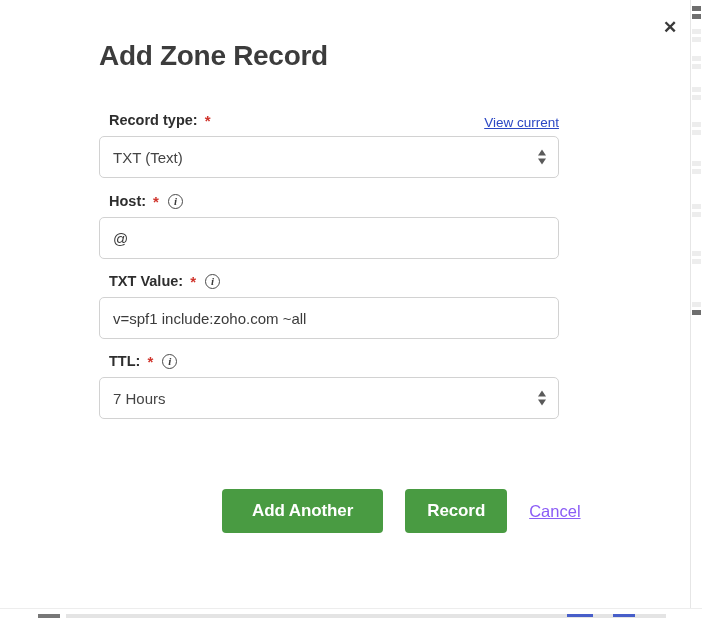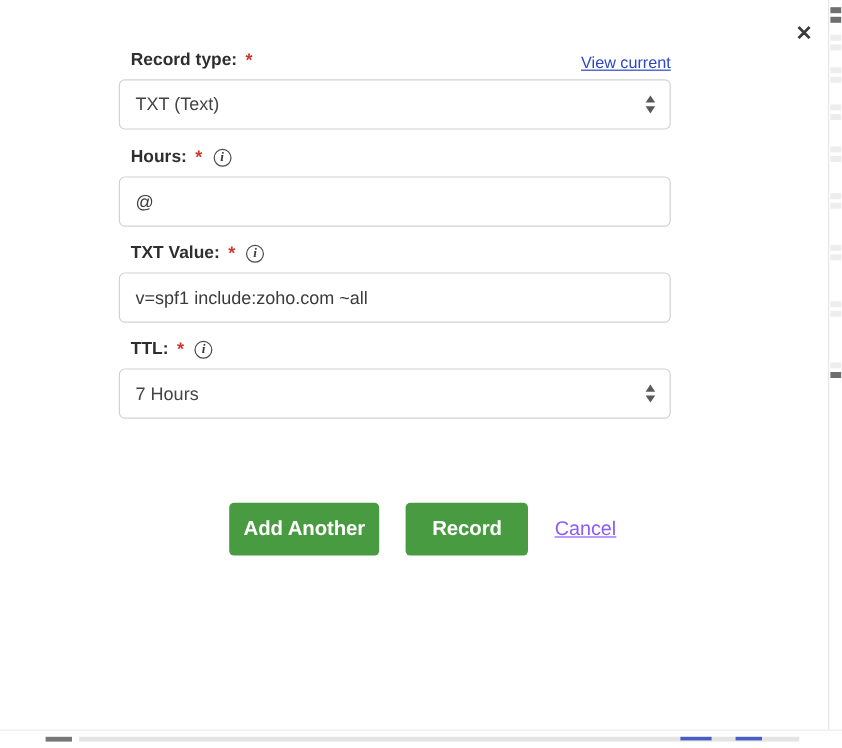--- a/index.html
+++ b/index.html
@@ -216,62 +216,64 @@
   }
   .btn {
     border: none;
     border-radius: 4px;
     background: #499b42;
     color: #ffffff;
     font-family: "Liberation Sans", sans-serif;
     font-size: 17px;
     font-weight: bold;
     height: 44px;
-    padding: 0 12px;
+    padding: 0 30px;
     cursor: pointer;
     letter-spacing: -0.1px;
+    margin-left: 31px;
   }
   .btn.finish { padding: 0 22px; margin-left: 22px; }
   .cancel-link {
     margin-left: 22px;
     font-size: 16.5px;
     color: #8b5cf6;
     text-decoration: underline;
     cursor: pointer;
   }
 </style>
 </head>
 <body>
 
 <div class="modal">
 
   <div class="close-button">✕</div>
 
   <div class="modal-body">
 
+    <h1 class="modal-title">Add Zone Record</h1>
 
 
     <div class="field record-type">
       <div class="field-label-row">
         <span class="field-label">Record type:</span>
         <span class="required-star">*</span>
       </div>
       <span class="view-current-link">View current</span>
       <div class="select-input">
         <span class="select-value">TXT (Text)</span>
         <span class="select-arrows">
           <i class="up"></i>
             <i class="down"></i>
         </span>
       </div>
     </div>
 
     <div class="field">
       <div class="field-label-row">
-        <span class="field-label">Hours:</span>
+        <span class="field-label">Host:</span>
         <span class="required-star">*</span>
         <span class="info-icon">i</span>
       </div>
       <input class="text-input" type="text" value="@" style="">
     </div>
 
     <div class="field">
       <div class="field-label-row">
         <span class="field-label">TXT Value:</span>
         <span class="required-star">*</span>

